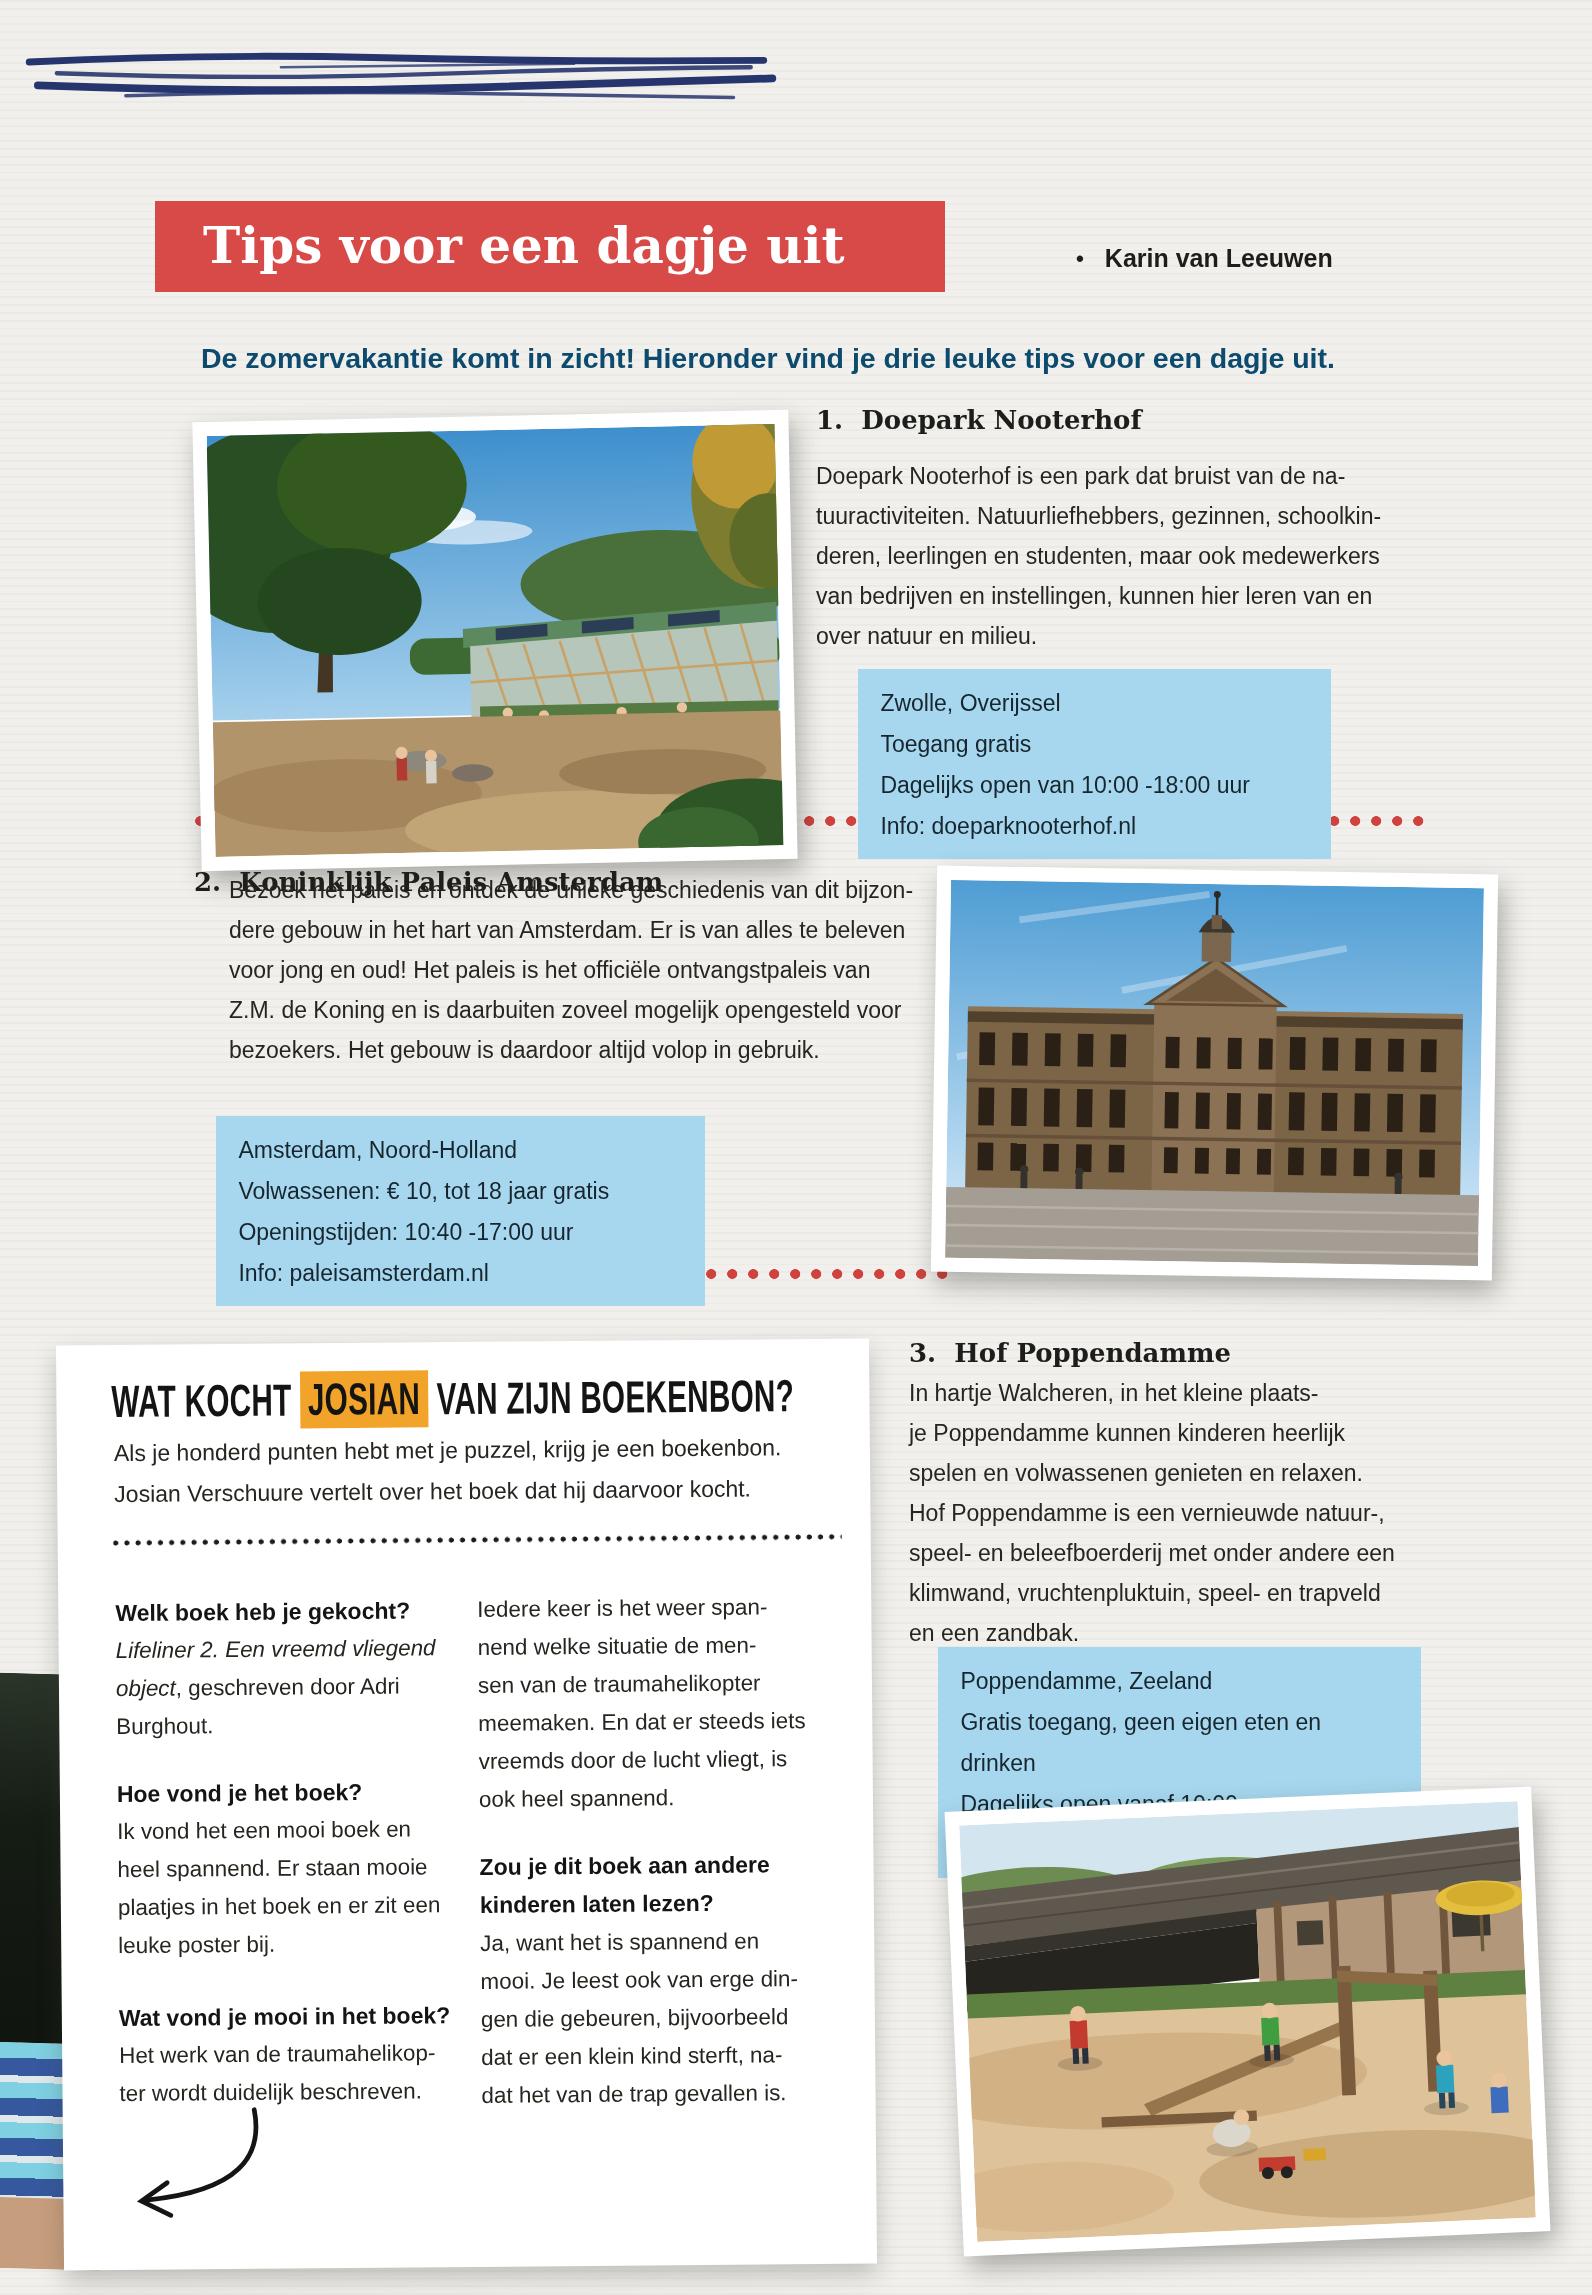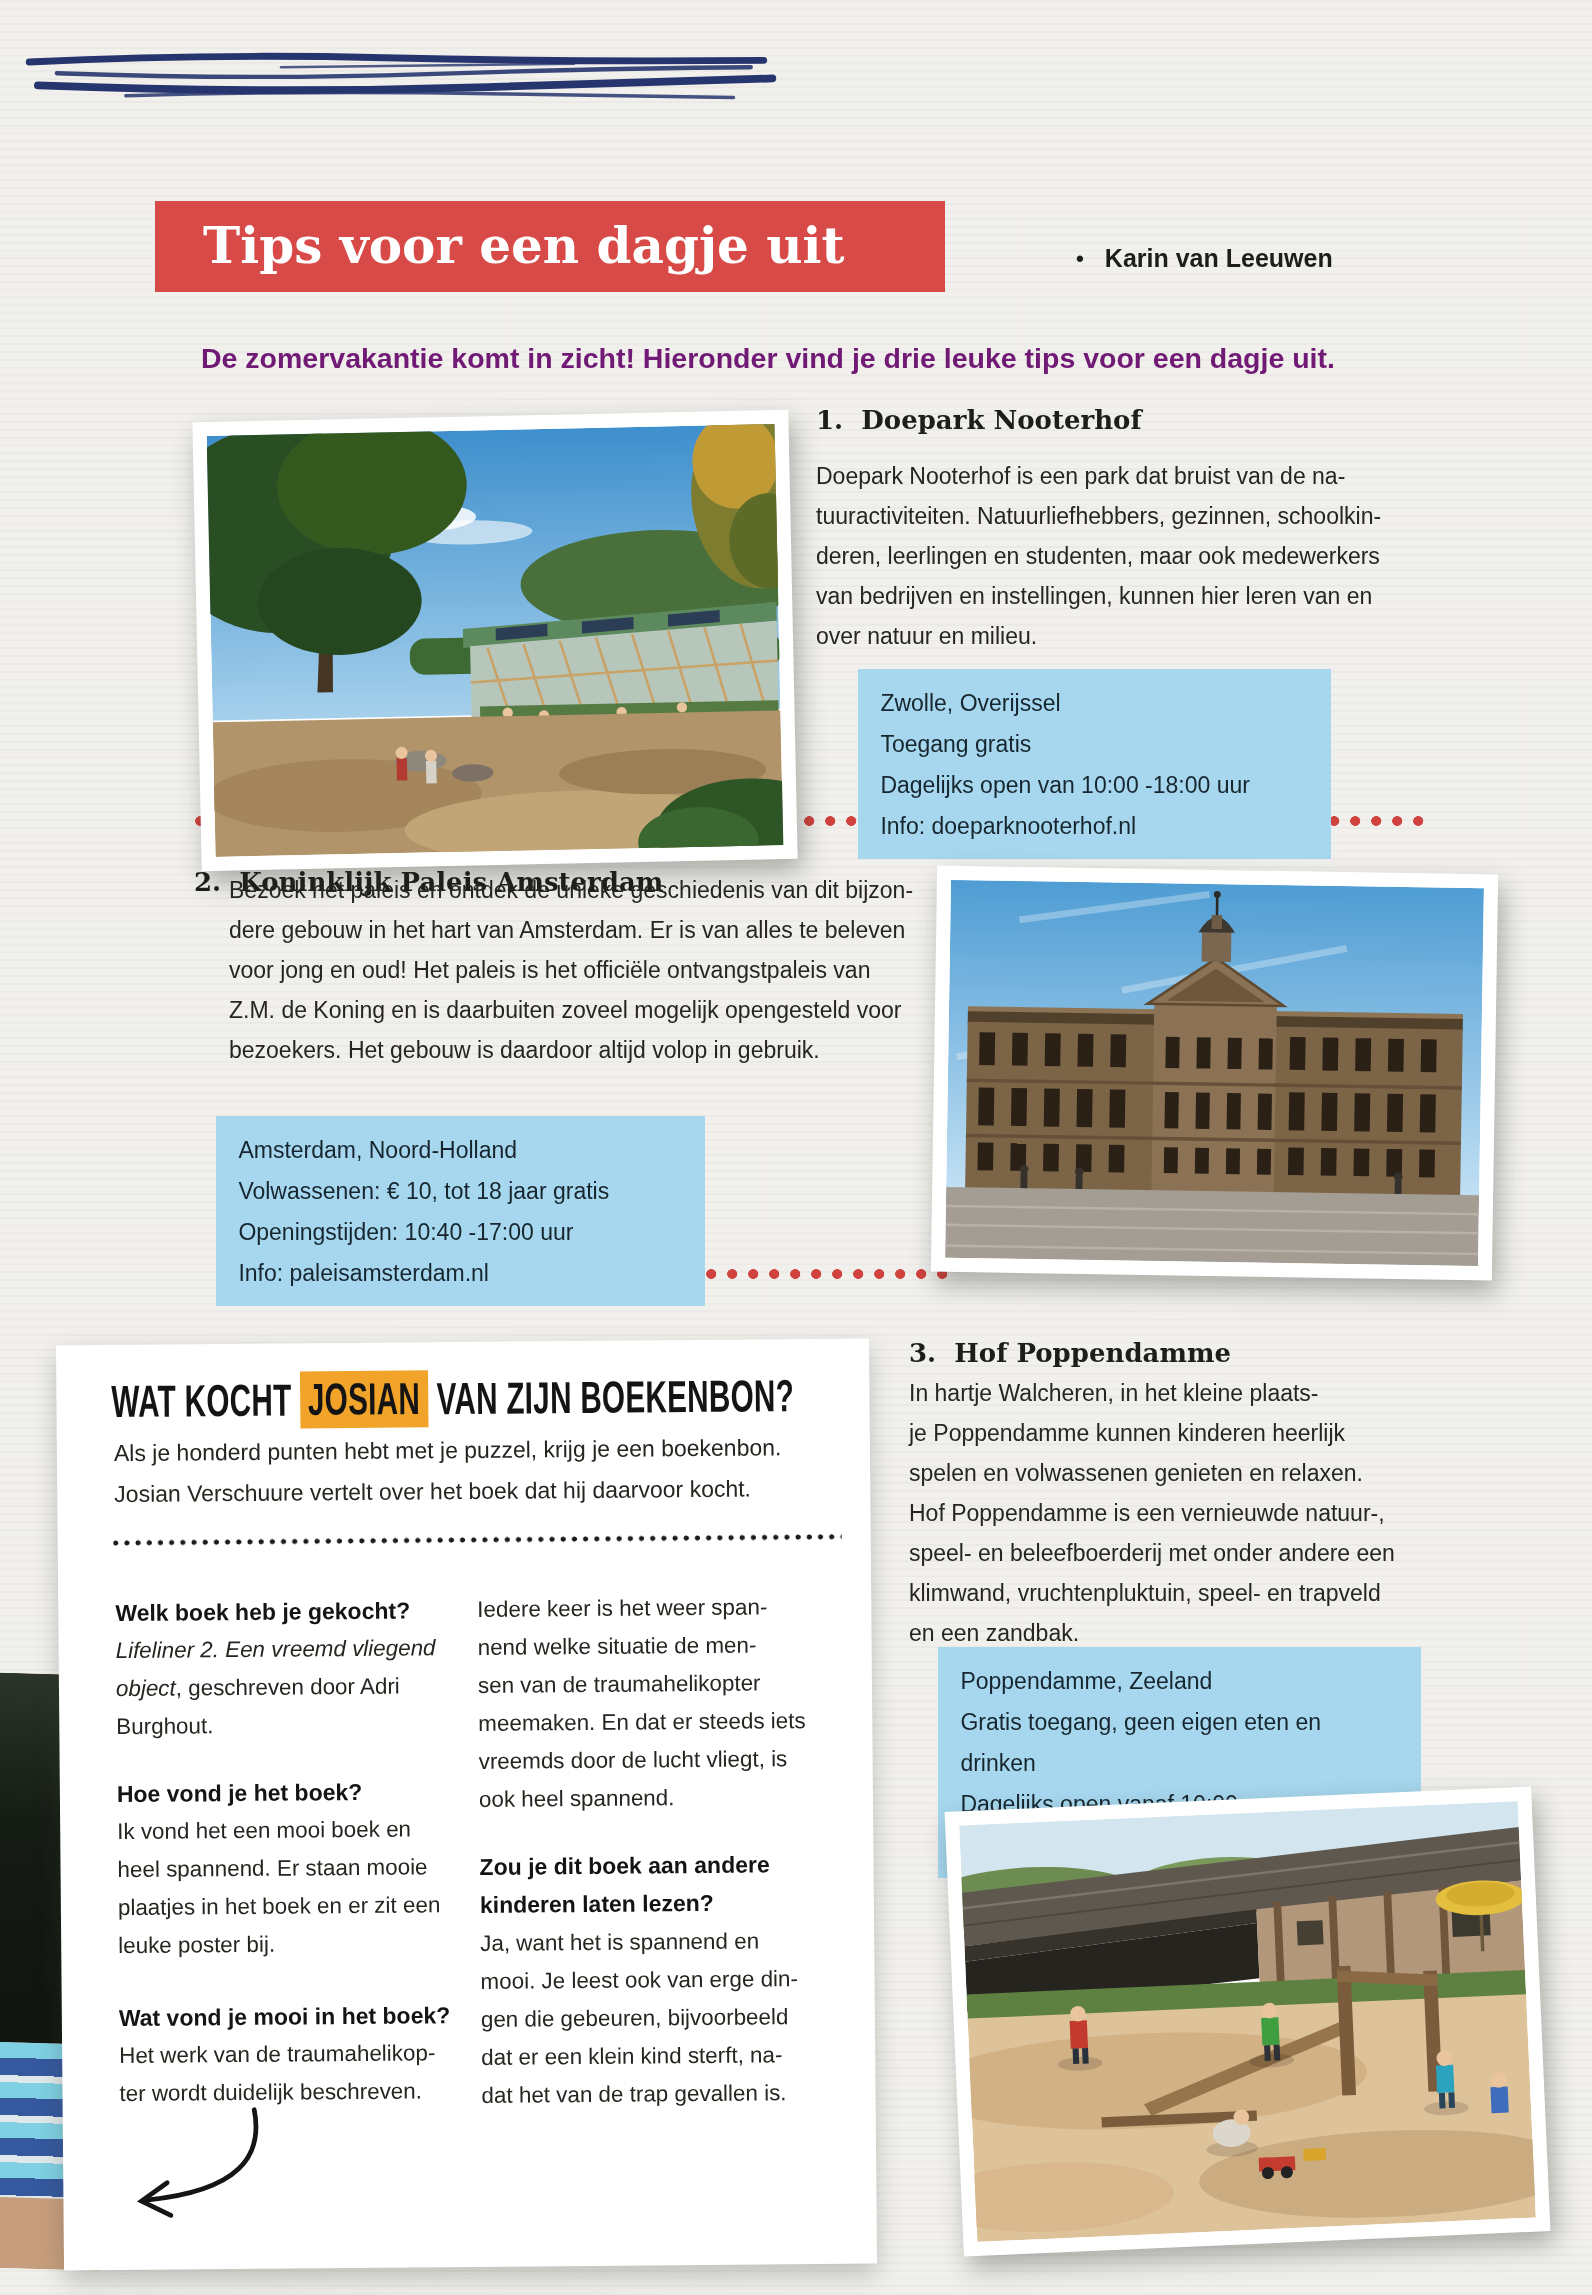--- a/index.html
+++ b/index.html
@@ -14,21 +14,21 @@
   .tip-heading{font-family:"DejaVu Serif", serif;font-weight:bold;font-size:26px;color:#1d1d1b;white-space:pre-wrap;}
   .body-text{font-size:23px;line-height:40px;color:#26251f;}
   .info-box{background:#a6d7ee;padding:14px 22.4px 12px 22.4px;font-size:23px;line-height:41px;color:#17262e;z-index:2;margin-left:47px;}
   .polaroid{background:#ffffff;padding:14px;box-shadow:5.2px 12px 26px rgba(40,40,35,0.35);z-index:3;}
   .polaroid svg{display:block;}
   .dots-red{height:10.4px;z-index:1;background-image:radial-gradient(circle at 5.2px 5.2px, #d0423e 4.7px, rgba(0,0,0,0) 5.4px);background-size:21px 10.4px;background-repeat:repeat-x;}
   .banner{background:#d84a47;z-index:2;}
   .banner-title{font-family:"DejaVu Serif", serif;font-weight:bold;font-size:50px;line-height:89px;color:#ffffff;padding-left:48px;white-space:nowrap;}
   .byline{font-size:25px;font-weight:bold;color:#1d1d1b;display:flex;align-items:center;}
   .byline .dot{margin-right:21px;font-size:22.4px;}
-  .intro-line{font-size:28.5px;font-weight:bold;color:#701a75;white-space:nowrap;}
+  .intro-line{font-size:28.5px;font-weight:bold;color:#0c4a6e;white-space:nowrap;}
   .card{background:#ffffff;box-shadow:0 10.4px 24px rgba(60,60,55,0.28);z-index:10;}
   .cond-heading{font-weight:bold;font-size:45px;color:#141414;white-space:nowrap;transform:scaleX(0.66);transform-origin:left center;letter-spacing:0.4px;}
   .hl{background:#f1a32a;padding:2.6px 12px;}
   .iv-text{font-size:22.4px;line-height:38px;color:#26251f;}
   .iv-q{font-size:23px;line-height:38px;font-weight:bold;color:#141414;}
   .it{font-style:italic;}
   .dots-black{height:6px;background-image:radial-gradient(circle at 3px 3px, #1c1c1e 2.3px, rgba(0,0,0,0) 2.8px);background-size:11.2px 6px;background-repeat:repeat-x;}
   .page-num{font-size:33px;font-weight:bold;color:#4c4c4c;}
   .left-photo{z-index:5;overflow:hidden;}
 </style>

